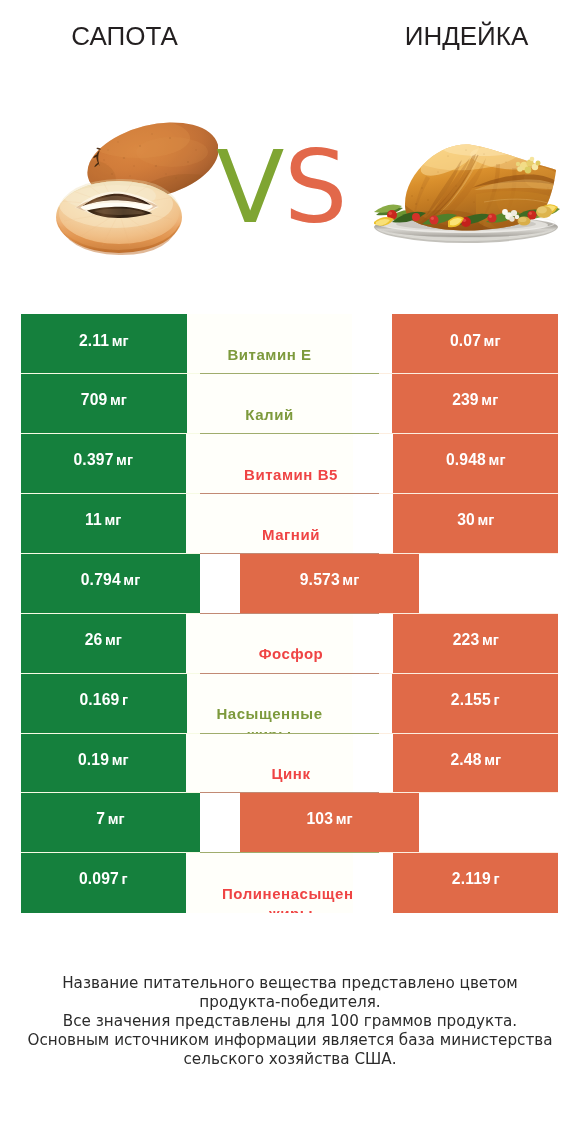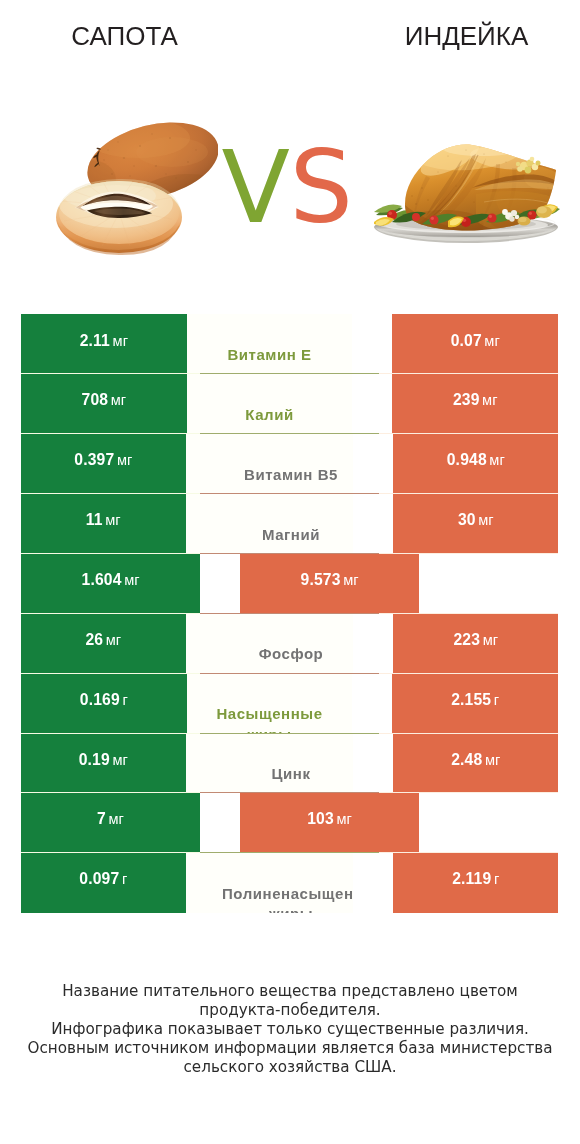--- a/index.html
+++ b/index.html
@@ -13,56 +13,56 @@
   .title{position:absolute;top:23px;font-size:26px;line-height:26px;
          color:#231f20;letter-spacing:0;white-space:nowrap;}
   .title.left {left:0;width:249px;text-align:center;}
   .title.right{left:342px;width:249px;text-align:center;}
 
   
   .hero{position:absolute;left:0;top:0;width:580px;height:300px;}
   .heroimg{position:absolute;}
   #leftimg{left:56px;top:122px;}
   #rightimg{left:372px;top:142px;}
-  .vs{position:absolute;left:201px;top:138px;width:172px;height:110px;
+  .vs{position:absolute;left:216px;top:138px;width:172px;height:110px;
       font-size:100px;line-height:100px;font-weight:400;letter-spacing:-0.5px;
-      text-align:center;white-space:nowrap;
+      text-align:left;white-space:nowrap;
       font-family:"DejaVu Sans",sans-serif;}
   .vs .v{color:#7fa532;}
   .vs .s{color:#e2684a;}
 
   
   .tbl{position:absolute;left:21px;top:314px;width:537px;}
   .row{position:relative;height:59.87px;display:flex;}
   .cell{height:100%;box-sizing:border-box;display:flex;align-items:flex-start;
         justify-content:center;overflow:hidden;}
   .cell.val{width:179px;color:#ffffff;font-size:15.7px;font-weight:700;
             white-space:nowrap;letter-spacing:.15px;}
   .cell.val.l{background:#15803d;}
   .cell.val.r{background:#e06a48;margin-left:40px;}
   .inner{display:flex;align-items:baseline;justify-content:center;
           margin-top:19.6px;line-height:14px;}
   .cell.mid{width:179px;background:#fffffa;font-size:15px;font-weight:700;
             text-align:center;line-height:20.4px;padding:0;position:relative;}
   .cell.mid.g{color:#7d9a3c;}
-  .cell.mid.o{color:#737373;padding-left:43px;}
+  .cell.mid.o{color:#ef4444;padding-left:43px;}
   .cell.mid > span{display:block;margin-top:31px;
                    width:138px;letter-spacing:.55px;}
-  .unit{font-size:14.6px;font-weight:400;margin-left:2.6px;letter-spacing:0;}
+  .unit{font-size:14.6px;font-weight:700;margin-left:2.6px;letter-spacing:0;}
   .sep{position:absolute;left:0;top:-0.5px;width:537px;height:1px;}
   .sep .sl{position:absolute;left:0;top:0;width:179px;height:1px;background:#f7fbe4;}
   .sep .sm{position:absolute;left:179px;top:0;width:179px;height:1px;}
   .sep .sm.g{background:#a0ad6d;}
   .sep .sm.o{background:#c28a74;}
   .sep .sr{position:absolute;left:358px;top:0;width:179px;height:1px;background:#fdeee0;}
 
   
   .foot{position:absolute;left:0;top:974px;width:580px;text-align:center;
         font-size:15.2px;line-height:19px;color:#2b2b2b;
-        font-family:"DejaVu Sans",sans-serif;margin-top:8px;}
+        font-family:"DejaVu Sans",sans-serif;}
   .foot div{white-space:nowrap;}
 </style>
 </head>
 <body>
 
 <div class="page">
 
   <div class="titles">
     <div class="title left">САПОТА</div>
     <div class="title right">ИНДЕЙКА</div>
@@ -409,21 +409,21 @@
         <div class="cell val r">
           <span class="inner">
             <span>0.07</span>
             <span class="unit">мг</span>
           </span>
         </div>
       </div>
       <div class="row">
         <div class="cell val l">
           <span class="inner">
-            <span>708</span>
+            <span>709</span>
             <span class="unit">мг</span>
           </span>
         </div>
         <div class="cell mid g">
           <span>Калий</span>
         </div>
         <div class="cell val r">
           <span class="inner">
             <span>239</span>
             <span class="unit">мг</span>
@@ -475,21 +475,21 @@
         </div>
         <div class="sep">
           <div class="sl"></div>
           <div class="sm o"></div>
           <div class="sr"></div>
         </div>
       </div>
       <div class="row">
         <div class="cell val l">
           <span class="inner">
-            <span>1.604</span>
+            <span>0.794</span>
             <span class="unit">мг</span>
           </span>
         </div>
         <div class="cell val r">
           <span class="inner">
             <span>9.573</span>
             <span class="unit">мг</span>
           </span>
         </div>
         <div class="sep">
@@ -603,17 +603,17 @@
           <div class="sl"></div>
           <div class="sm g"></div>
           <div class="sr"></div>
         </div>
       </div>
     </div>
 
   <div class="foot" id="foot">
       <div>Название питательного вещества представлено цветом</div>
       <div>продукта-победителя.</div>
-      <div>Инфографика показывает только существенные различия.</div>
+      <div>Все значения представлены для 100 граммов продукта.</div>
       <div>Основным источником информации является база министерства</div>
       <div>сельского хозяйства США.</div>
     </div>
 </div>
 
 </body></html>

